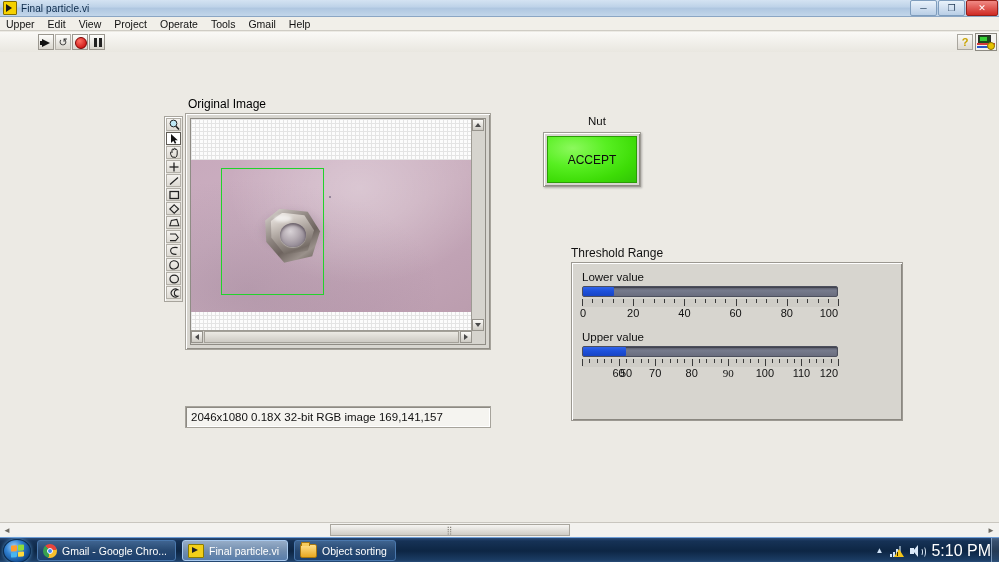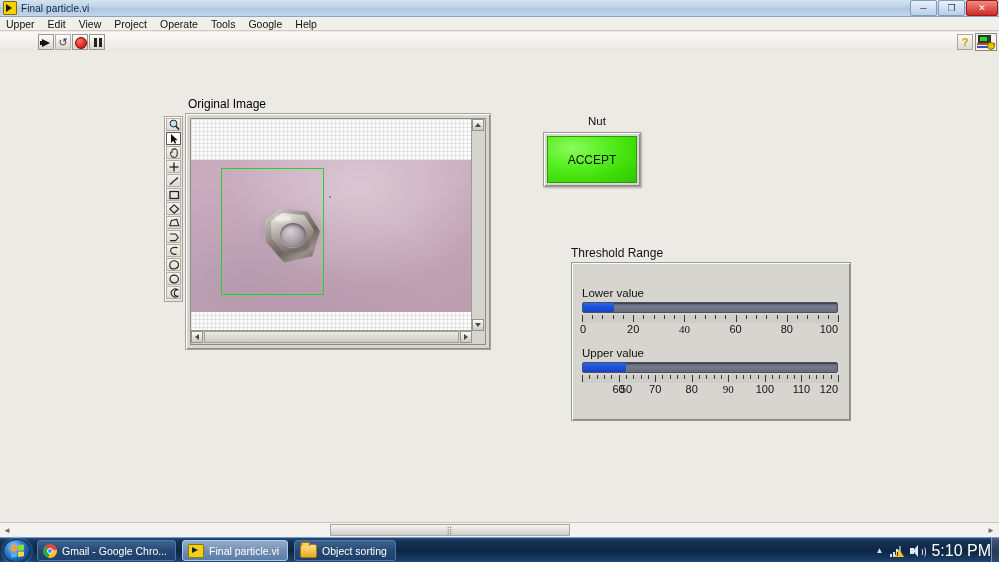--- a/index.html
+++ b/index.html
@@ -248,25 +248,25 @@
     width:100%;height:100%;box-sizing:border-box;
     background:radial-gradient(ellipse at 28% 25%, #8cf95d 0%, #58ef22 38%, #3ddc06 72%, #31c406 100%);
     border:1px solid #2c9c07;
     display:flex;align-items:center;justify-content:center;
     font-size:12px;color:#0d0d0d;
   }
 
   
   .thr-title{position:absolute;left:571px;top:194px;font-size:12px;color:#111;}
   .thr-cluster{
-    position:absolute;left:571px;top:210px;width:280px;height:159px;box-sizing:border-box;
+    position:absolute;left:571px;top:210px;width:332px;height:159px;box-sizing:border-box;
     background:#d7d5cf;
     border:1px solid #9b9891;
     box-shadow:inset 1px 1px 0 #ffffff, inset -1px -1px 0 #8b8881;
-    padding:24px 10px;
+    padding:8px 10px;
   }
   .slider-block{margin-bottom:6px;}
   .slider-label{font-size:11.5px;color:#111;margin-bottom:3px;}
   .slider-track{
     position:relative;width:256px;height:11px;box-sizing:border-box;
     background:linear-gradient(to bottom,#5d6070,#767a8c 40%,#6a6d7e);
     border:1px solid #4c4f5d;border-radius:2px;
     box-shadow:inset 0 1px 1px rgba(0,0,0,.35);
   }
   .slider-fill{
@@ -411,21 +411,21 @@
     </div>
   </div>
 
   <div class="menubar">
     <span class="menu-item">Upper</span>
     <span class="menu-item">Edit</span>
     <span class="menu-item">View</span>
     <span class="menu-item">Project</span>
     <span class="menu-item">Operate</span>
     <span class="menu-item">Tools</span>
-    <span class="menu-item">Google</span>
+    <span class="menu-item">Gmail</span>
     <span class="menu-item">Help</span>
   </div>
 
   <div class="toolbar">
     <div class="tool-group">
       <div class="tbtn"><span class="ic-run"></span></div>
       <div class="tbtn flat">
           <div class="ic-runcont">↺</div>
         </div>
       <div class="tbtn">
@@ -548,20 +548,21 @@
             </div>
           <div class="h-thumb"></div>
           <div class="sb-btn sb-right">
               <i></i>
             </div>
         </div>
         <div class="corner-box"></div>
       </div>
     </div>
 
+    <div class="img-status">2046x1080 0.18X 32-bit RGB image 169,141,157</div>
 
     <div class="nut-label">Nut</div>
     <div class="accept-box">
       <div class="accept-led">ACCEPT</div>
     </div>
 
     <div class="thr-title">Threshold Range</div>
     <div class="thr-cluster">
 
       <div class="slider-block">
@@ -593,21 +594,21 @@
             <span class="tk major" style="left: 80%;"></span>
             <span class="tk" style="left: 84%;"></span>
             <span class="tk" style="left: 88%;"></span>
             <span class="tk" style="left: 92%;"></span>
             <span class="tk" style="left: 96%;"></span>
             <span class="tk major" style="left: 100%;"></span>
           </div>
         <div class="tick-labels" id="lower-tick-labels">
             <span style="left: 0%; transform: translateX(-2px);">0</span>
             <span style="left: 20%;">20</span>
-            <span style="left: 40%; font-family: Liberation Serif, serif;">40</span>
+            <span style="left: 40%;">40</span>
             <span style="left: 60%;">60</span>
             <span style="left: 80%;">80</span>
             <span style="left: 100%; transform: translateX(-100%);">100</span>
           </div>
       </div>
 
       <div class="slider-block" style="margin-top:10px;">
         <div class="slider-label">Upper value</div>
         <div class="slider-track">
           <div class="slider-fill" id="upper-fill" style="width: 16.8%;"></div>

